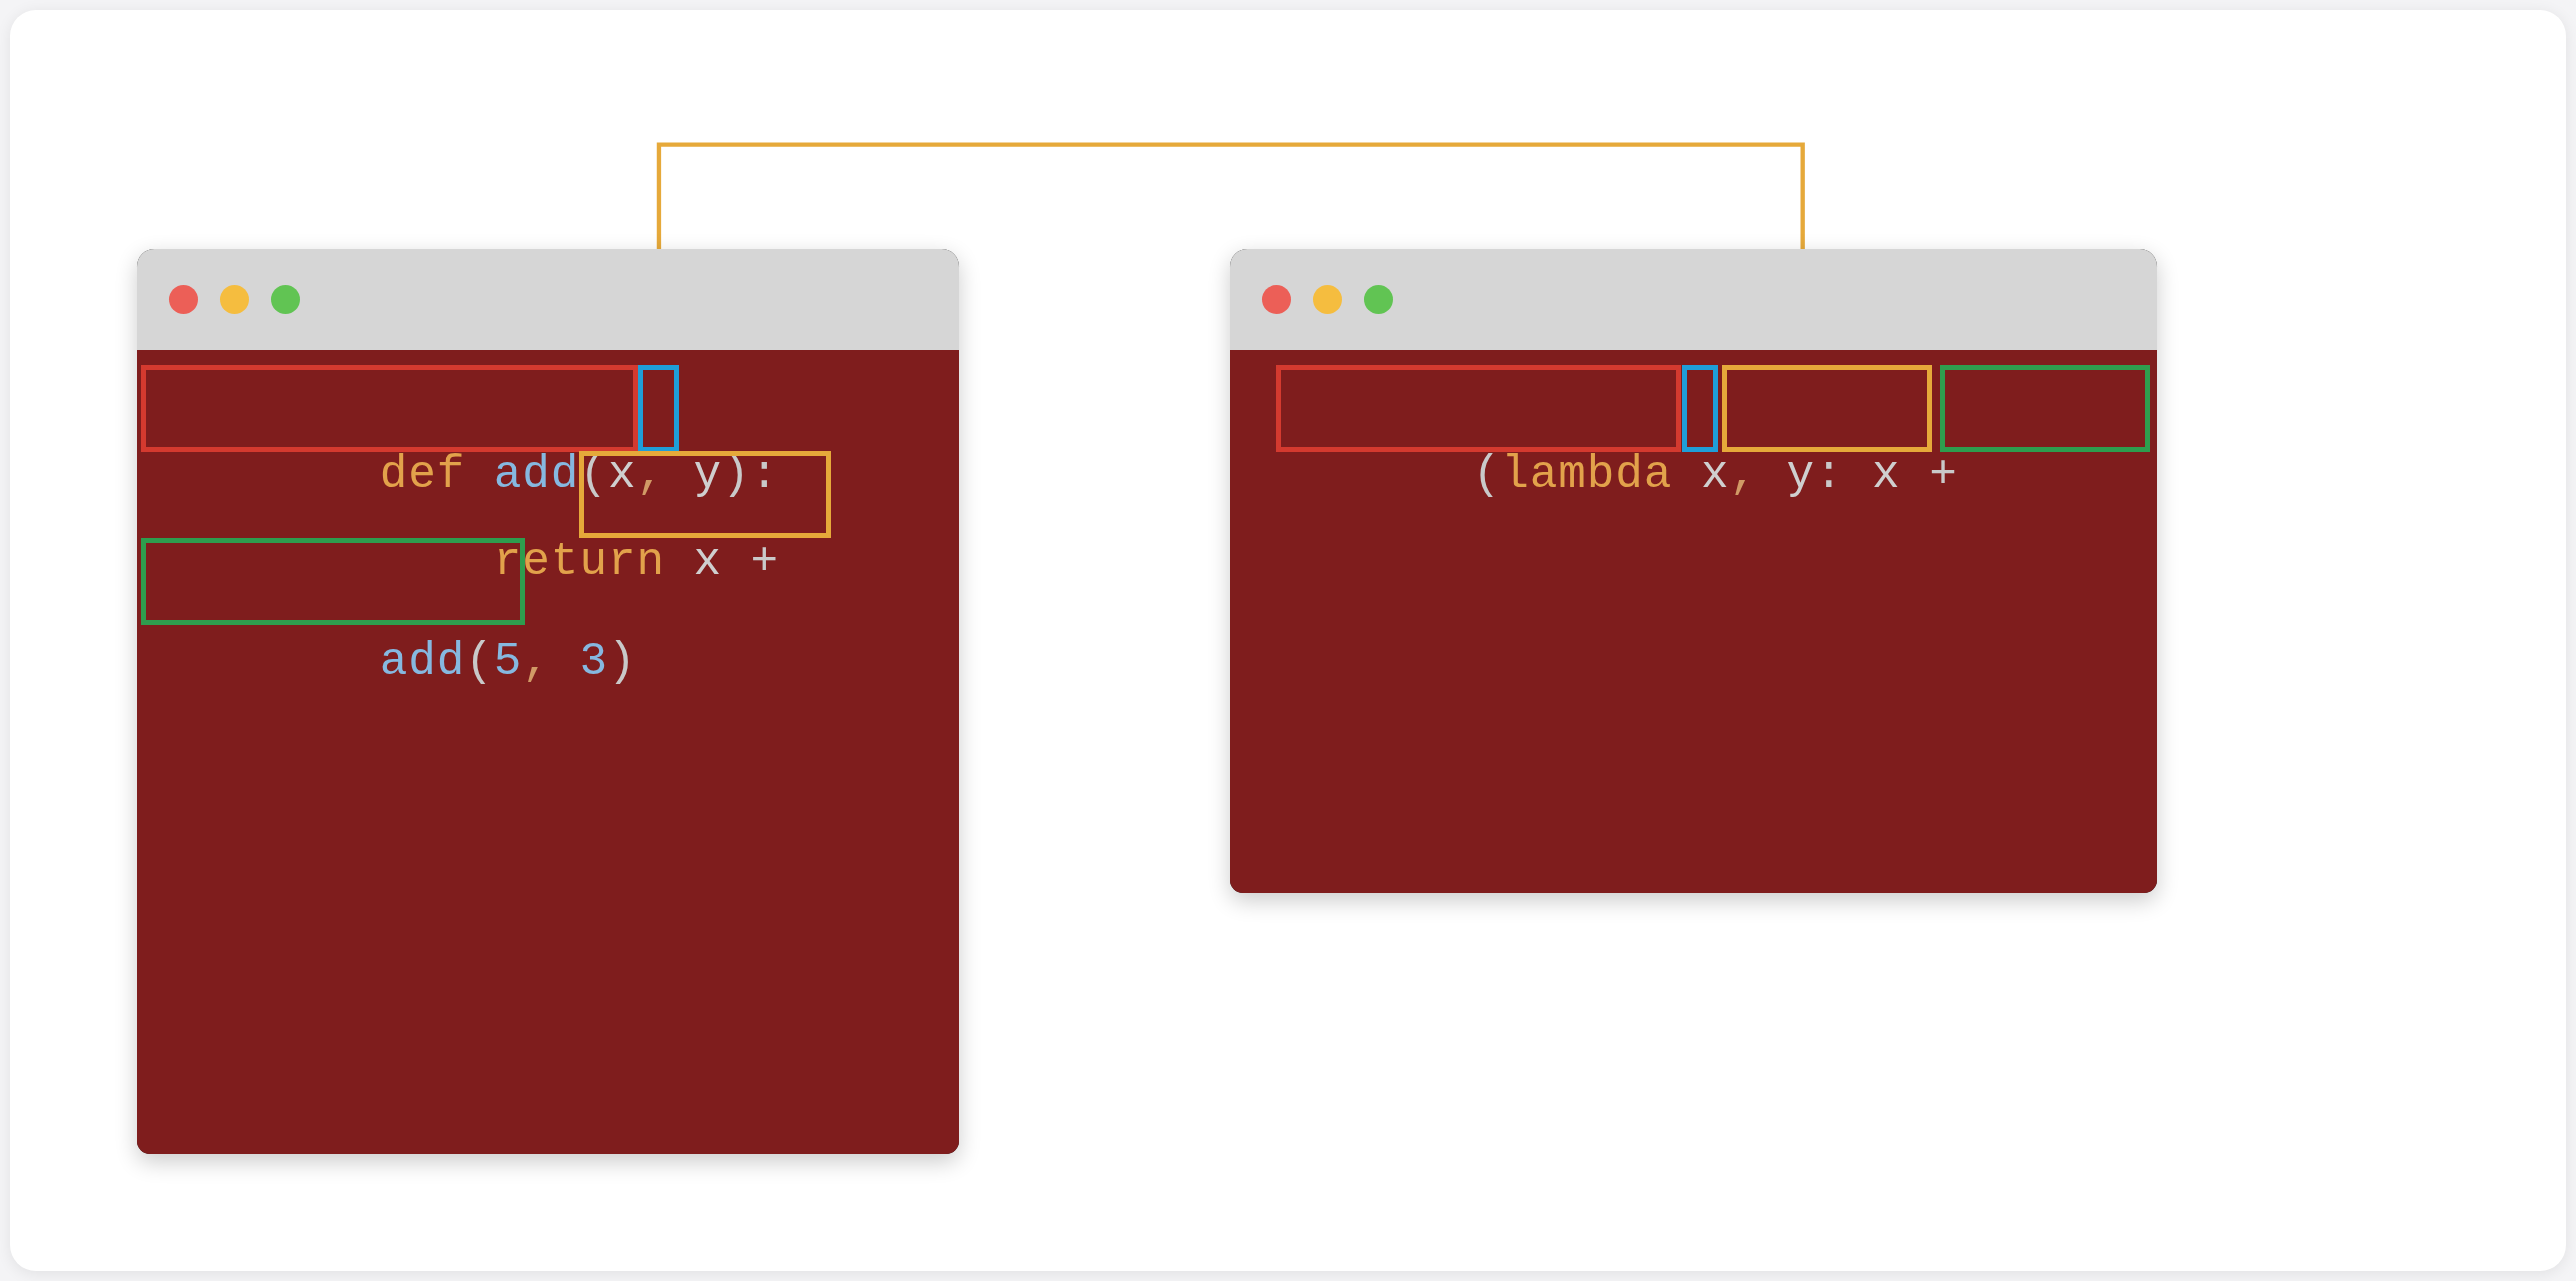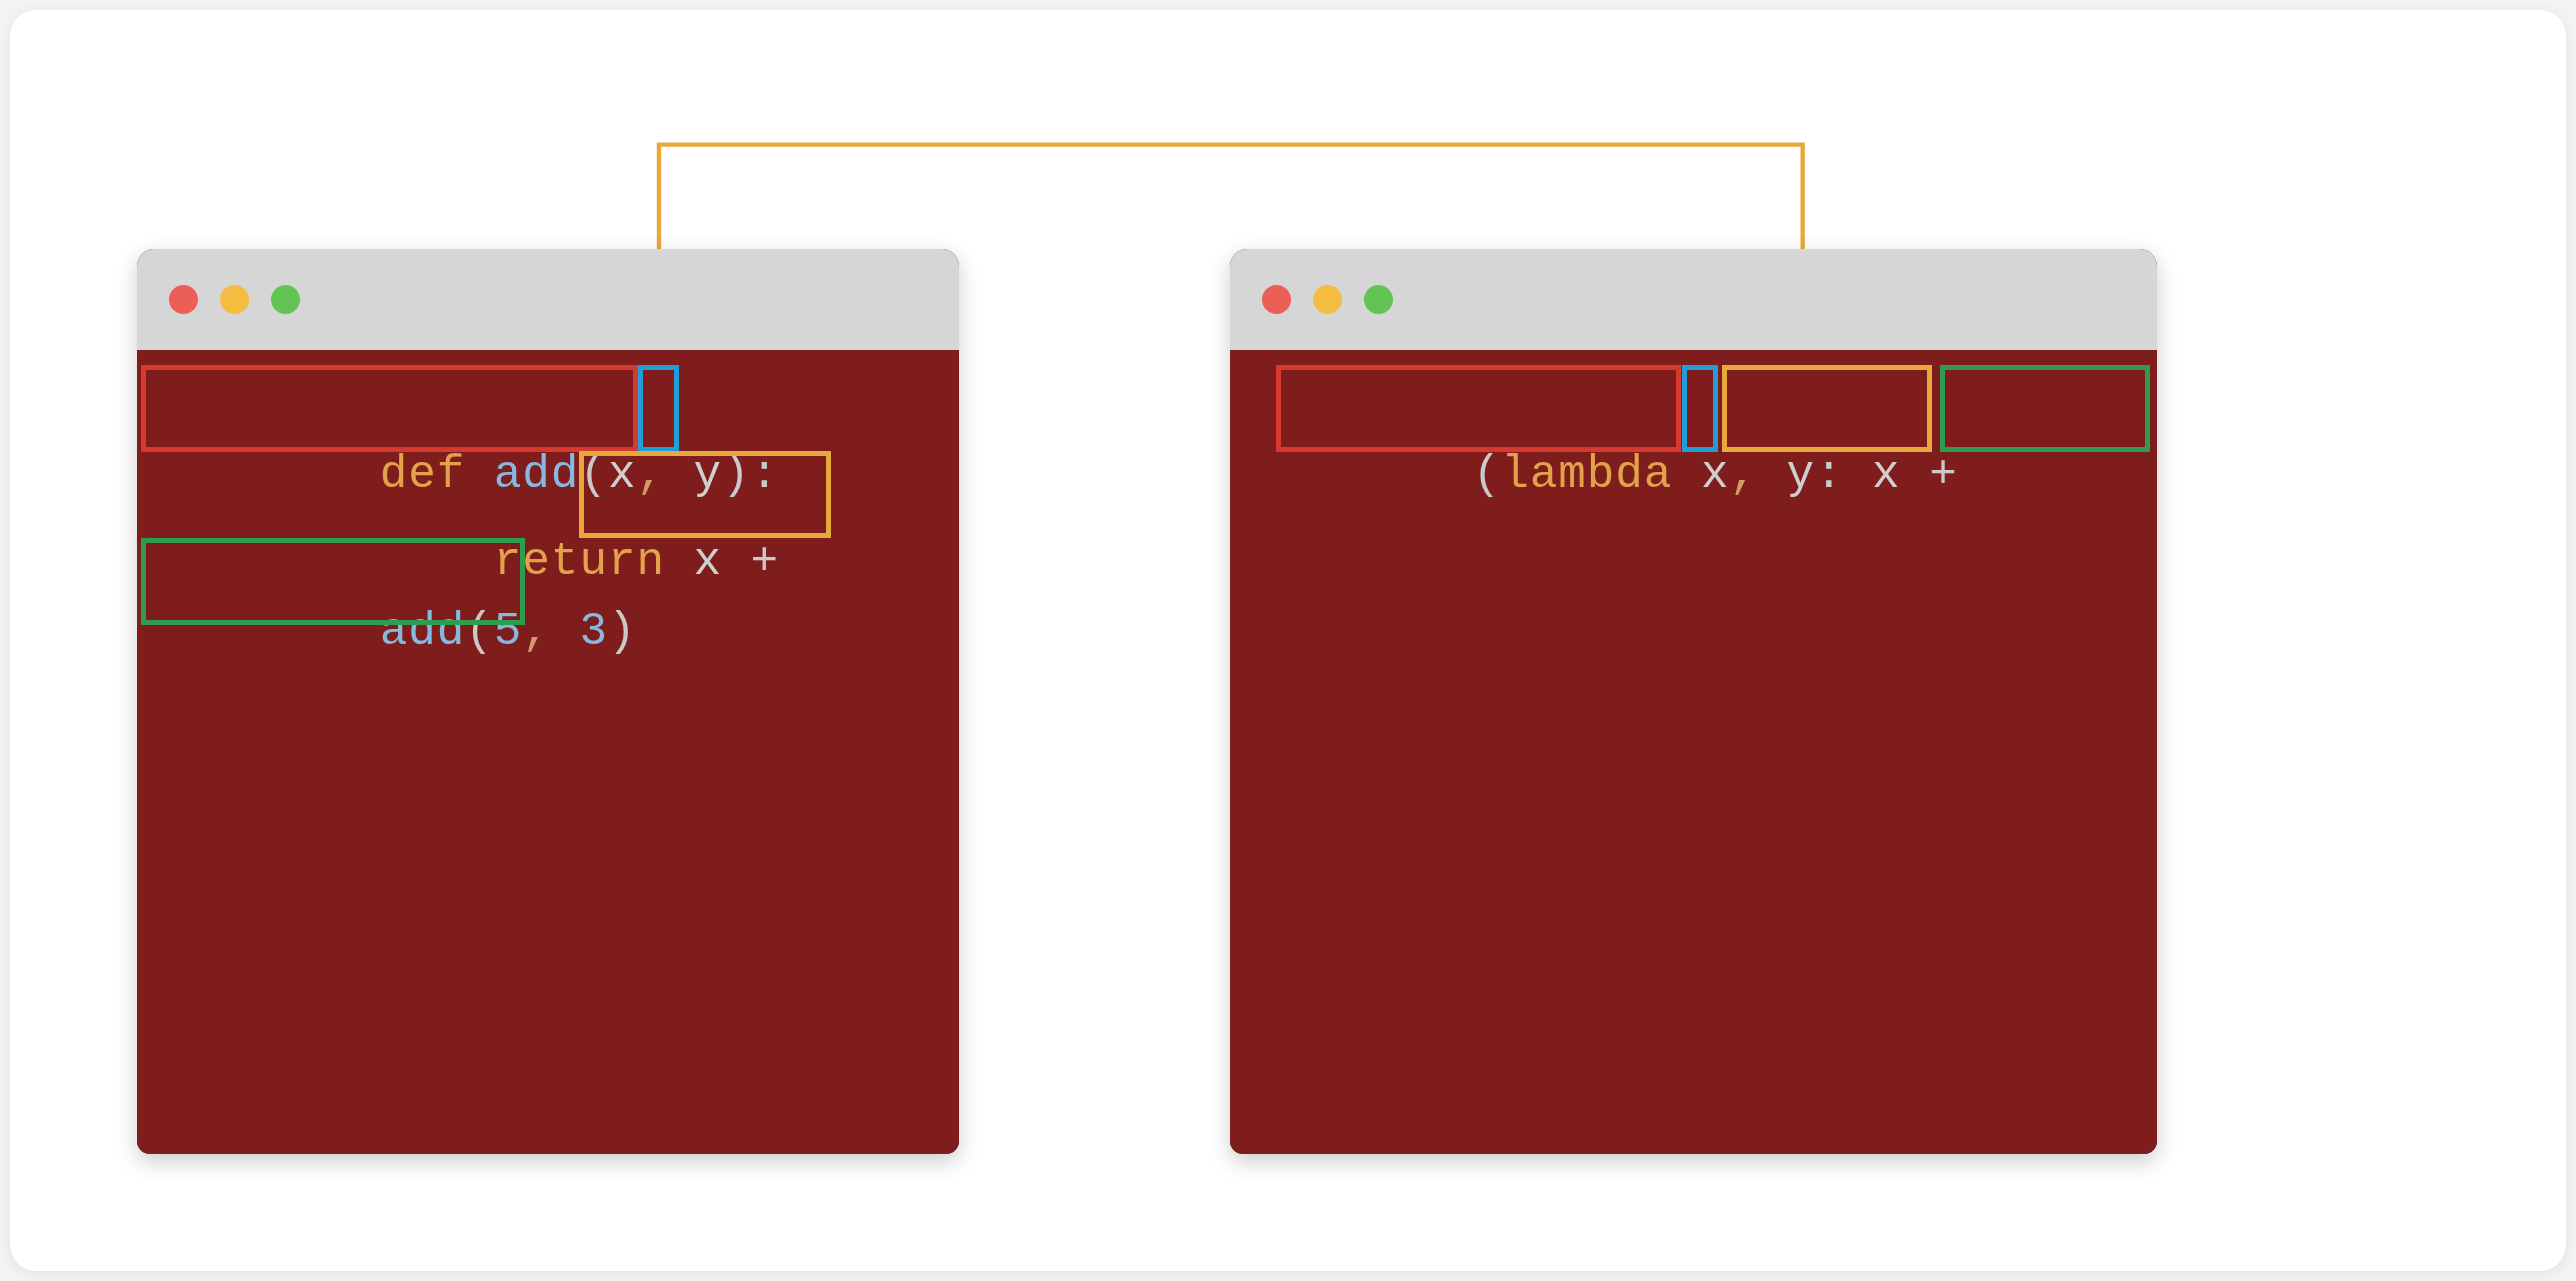--- a/index.html
+++ b/index.html
@@ -91,32 +91,32 @@
     <div class="code-body">
 
       <div class="code-line" style="left:14.5px; top:22px;">
         <span class="tok-kw">def</span><span> </span><span class="tok-fn">add</span><span class="tok-paren">(</span><span class="tok-var">x</span><span class="tok-punc">, </span><span class="tok-var">y</span><span class="tok-paren">)</span><span class="tok-colon">:</span>
       </div>
 
       <div class="code-line" style="left:14.5px; top:109px;text-align:center;">
         <span>    </span><span class="tok-kw">return</span><span> </span><span class="tok-var">x</span><span class="tok-op"> + </span>
       </div>
 
-      <div class="code-line" style="left:14.5px; top:179px;">
+      <div class="code-line" style="left:14.5px; top:209px;">
         <span class="tok-fn">add</span><span class="tok-paren">(</span><span class="tok-num">5</span><span class="tok-punc">, </span><span class="tok-num">3</span><span class="tok-paren">)</span>
       </div>
 
       <div class="box box-red" style="left:4.3px;  top:14.5px;  width:497px; height:87px;"></div>
       <div class="box box-blue" style="left:501px; top:14.5px;  width:41px;  height:87px;"></div>
       <div class="box box-orange" style="left:442px; top:101px; width:252px; height:87px;"></div>
       <div class="box box-green" style="left:4.3px;  top:188px; width:384px; height:87px;"></div>
     </div>
   </div>
 
-  <div class="editor" style="left:1220px; top:239px; width:927px; height:905px;">
+  <div class="editor" style="left:1220px; top:239px; width:927px; height:644px;">
     <div class="titlebar">
       <div class="dot dot-red"></div>
       <div class="dot dot-yellow"></div>
       <div class="dot dot-green"></div>
     </div>
     <div class="code-body">
       <div class="code-line" style="left:14.5px; top:22px;">
         <span class="tok-paren">(</span><span class="tok-kw">lambda</span><span> </span><span class="tok-var">x</span><span class="tok-punc">, </span><span class="tok-var">y</span><span class="tok-colon">:</span><span> </span><span class="tok-var">x</span><span class="tok-op"> + </span>
       </div>
 

